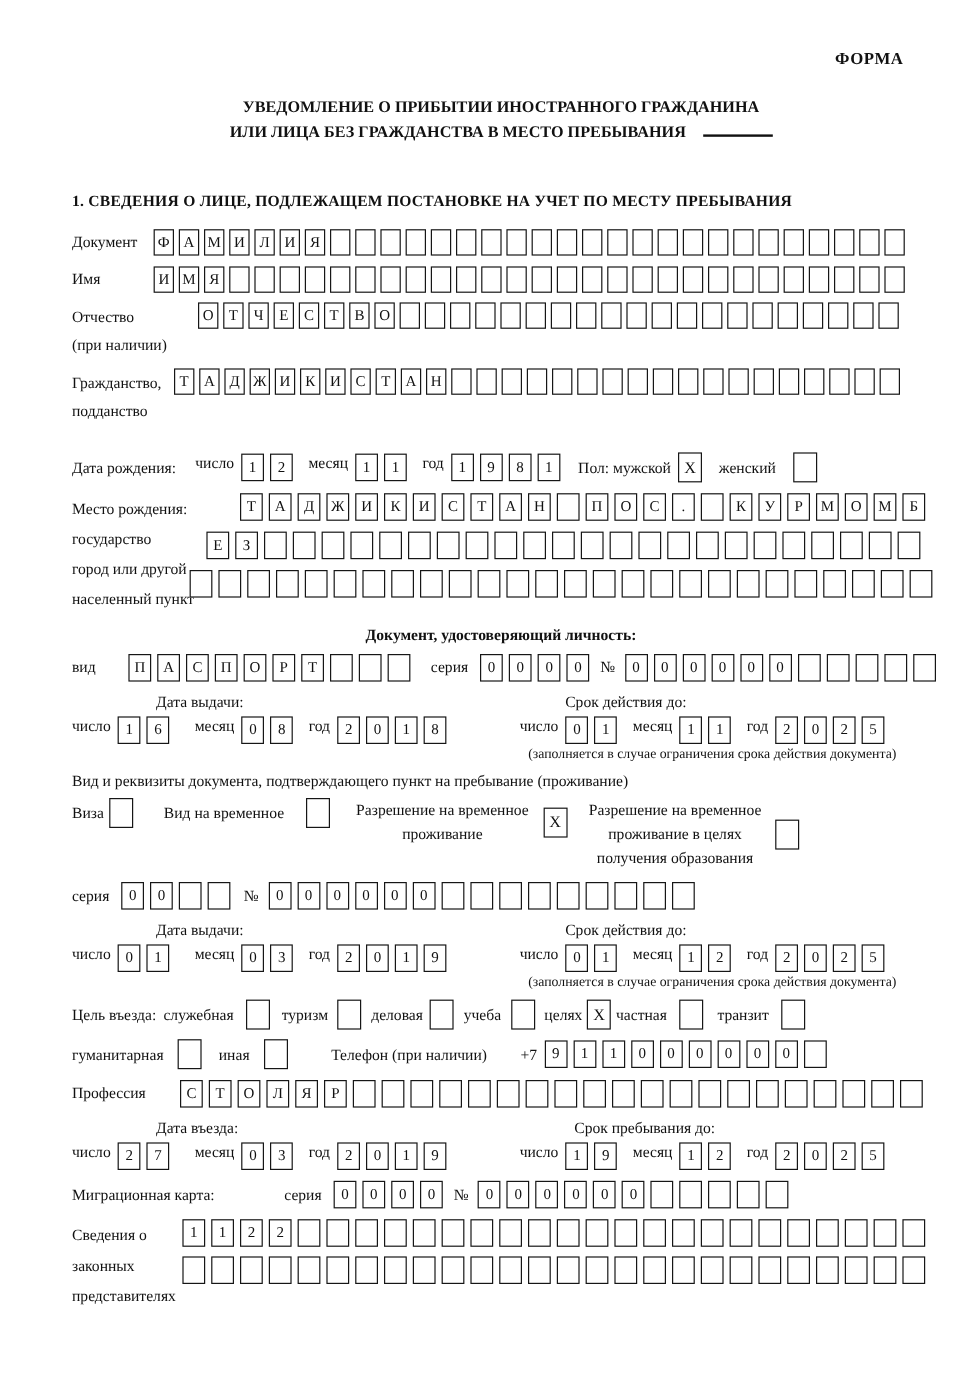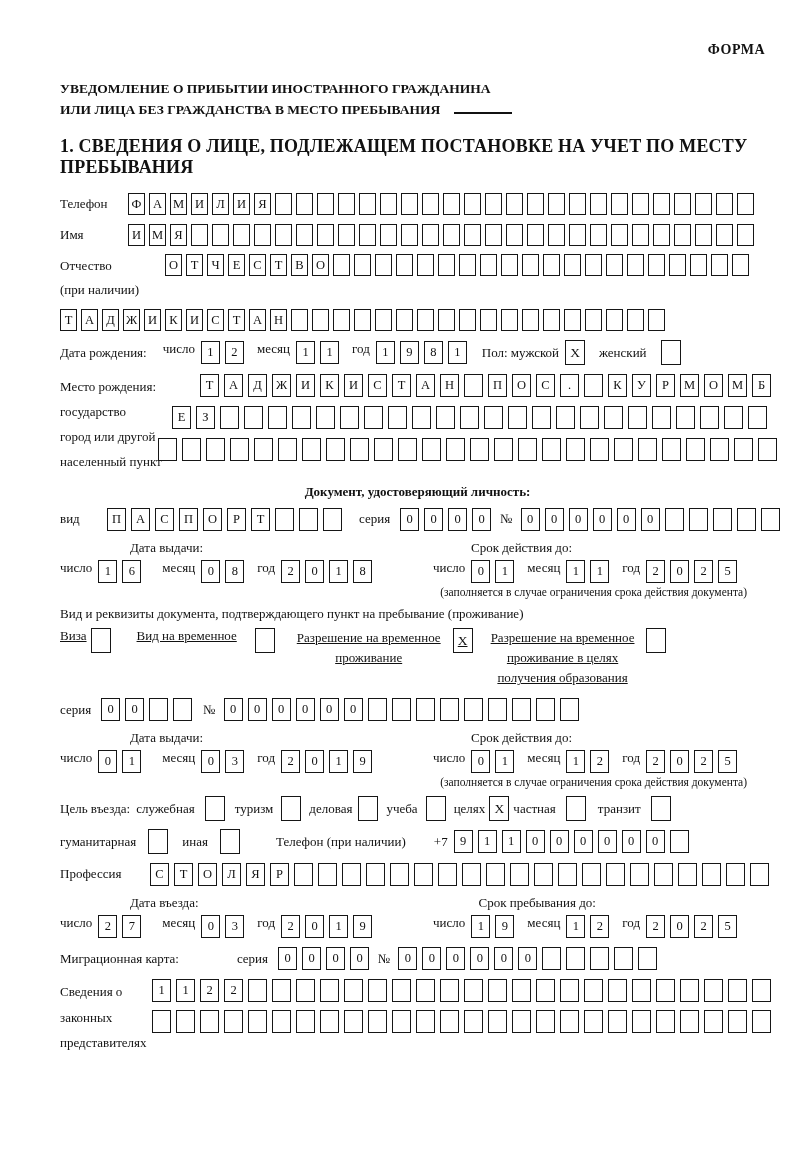--- a/index.html
+++ b/index.html
@@ -7,26 +7,26 @@
   body {
     width: 800px; height: 1163px;
     font-family: "Liberation Serif", "DejaVu Serif", serif;
     color: #111; overflow: hidden;
   }
   .page { padding: 26px 25px 0 60px; }
 
   
   .annex { margin-left: 560px; font-size: 12.5px; line-height: 18px; }
   .annex .ed { font-size: 11.5px; line-height: 17px; margin-top: 4px; }
-  .forma { text-align: right; font-weight: bold; font-size: 14px; margin: 16px 10px 0 0; letter-spacing: .5px; }
+  .forma { text-align: right; font-weight: bold; font-size: 14px; margin: 16px 22px 0 0; letter-spacing: .5px; }
 
   
-  .title { font-weight: bold; font-size: 13.5px; line-height: 21px; margin-top: 20px; }
+  .title { text-align: center; font-weight: bold; font-size: 13.5px; line-height: 21px; margin-top: 20px; }
   .blank-line { display:inline-block; width: 58px; border-bottom: 2px solid #111; margin-left: 14px; vertical-align: baseline; }
-  .sec-heading { font-weight: bold; font-size: 18px; margin-top: 16px; letter-spacing: .2px; }
+  .sec-heading { font-weight: bold; font-size: 13px; margin-top: 40px; letter-spacing: .2px; }
 
   
   .frow { display: flex; align-items: flex-start; margin-top: 7px; font-size: 13px; }
   .frow.vcenter { align-items: center; }
   .lblcol { flex: none; line-height: 24px; white-space: nowrap; }
   .cells { display: inline-flex; flex: none; }
 
   .bx {
     display: inline-flex; flex: none; align-items: center; justify-content: center;
     width: 17px; height: 22px; border: 1.5px solid #161616;
@@ -41,40 +41,40 @@
 
   
   .dg { display: inline-flex; align-items: flex-start; }
   .dg .lbl { margin: 0 6px 0 0; }
   .dg .cells { margin-right: 8px; }
   .date-labels { display: flex; font-size: 13px; margin-top: 9px; }
   .restrict-note { font-size: 11.5px; text-align: right; margin: 3px 28px 0 0; }
 
   .doc-heading { text-align: center; font-weight: bold; font-size: 13px; margin-top: 10px; }
 
-  .permit-item { display: flex; align-items: flex-start; text-decoration: underline; }
+  .permit-item { display: flex; align-items: center; }
   .permit-text { text-align: center; line-height: 20px; }
 </style>
 </head>
 <body>
 
 <div class="page">
 
 
   <div class="forma">ФОРМА</div>
 
   <div class="title">
     <div>УВЕДОМЛЕНИЕ О ПРИБЫТИИ ИНОСТРАННОГО ГРАЖДАНИНА</div>
     <div><span>ИЛИ ЛИЦА БЕЗ ГРАЖДАНСТВА В МЕСТО ПРЕБЫВАНИЯ</span><span class="blank-line"></span></div>
   </div>
 
   <div class="sec-heading">1. СВЕДЕНИЯ О ЛИЦЕ, ПОДЛЕЖАЩЕМ ПОСТАНОВКЕ НА УЧЕТ ПО МЕСТУ ПРЕБЫВАНИЯ</div>
 
   <div class="frow vcenter" style="margin-top:14px">
-    <span class="lblcol" style="width:68px">Телефон</span>
+    <span class="lblcol" style="width:68px">Документ</span>
     <span class="cells">
         <span class="bx">Ф</span>
         <span class="bx">А</span>
         <span class="bx">М</span>
         <span class="bx">И</span>
         <span class="bx">Л</span>
         <span class="bx">И</span>
         <span class="bx">Я</span>
         <span class="bx"></span>
         <span class="bx"></span>
@@ -169,20 +169,24 @@
         <span class="bx"></span>
         <span class="bx"></span>
         <span class="bx"></span>
         <span class="bx"></span>
         <span class="bx"></span>
         <span class="bx"></span>
       </span>
   </div>
 
   <div class="frow">
+    <span class="lblcol" style="width:85px">
+      <span style="display:block">Гражданство,</span>
+      <span style="display:block">подданство</span>
+    </span>
     <span class="cells">
         <span class="bx">Т</span>
         <span class="bx">А</span>
         <span class="bx">Д</span>
         <span class="bx">Ж</span>
         <span class="bx">И</span>
         <span class="bx">К</span>
         <span class="bx">И</span>
         <span class="bx">С</span>
         <span class="bx">Т</span>
@@ -202,21 +206,21 @@
         <span class="bx"></span>
         <span class="bx"></span>
         <span class="bx"></span>
         <span class="bx"></span>
         <span class="bx"></span>
         <span class="bx"></span>
         <span class="bx"></span>
       </span>
   </div>
 
-  <div class="frow vcenter" style="margin-top:9px">
+  <div class="frow vcenter" style="margin-top:22px">
     <span>Дата рождения:</span>
     <span class="dg" style="margin-left:16px">
       <span class="lbl">число</span>
       <span class="cells lg">
           <span class="bx">1</span>
           <span class="bx">2</span>
         </span>
       <span class="lbl">месяц</span>
       <span class="cells lg">
           <span class="bx">1</span>

